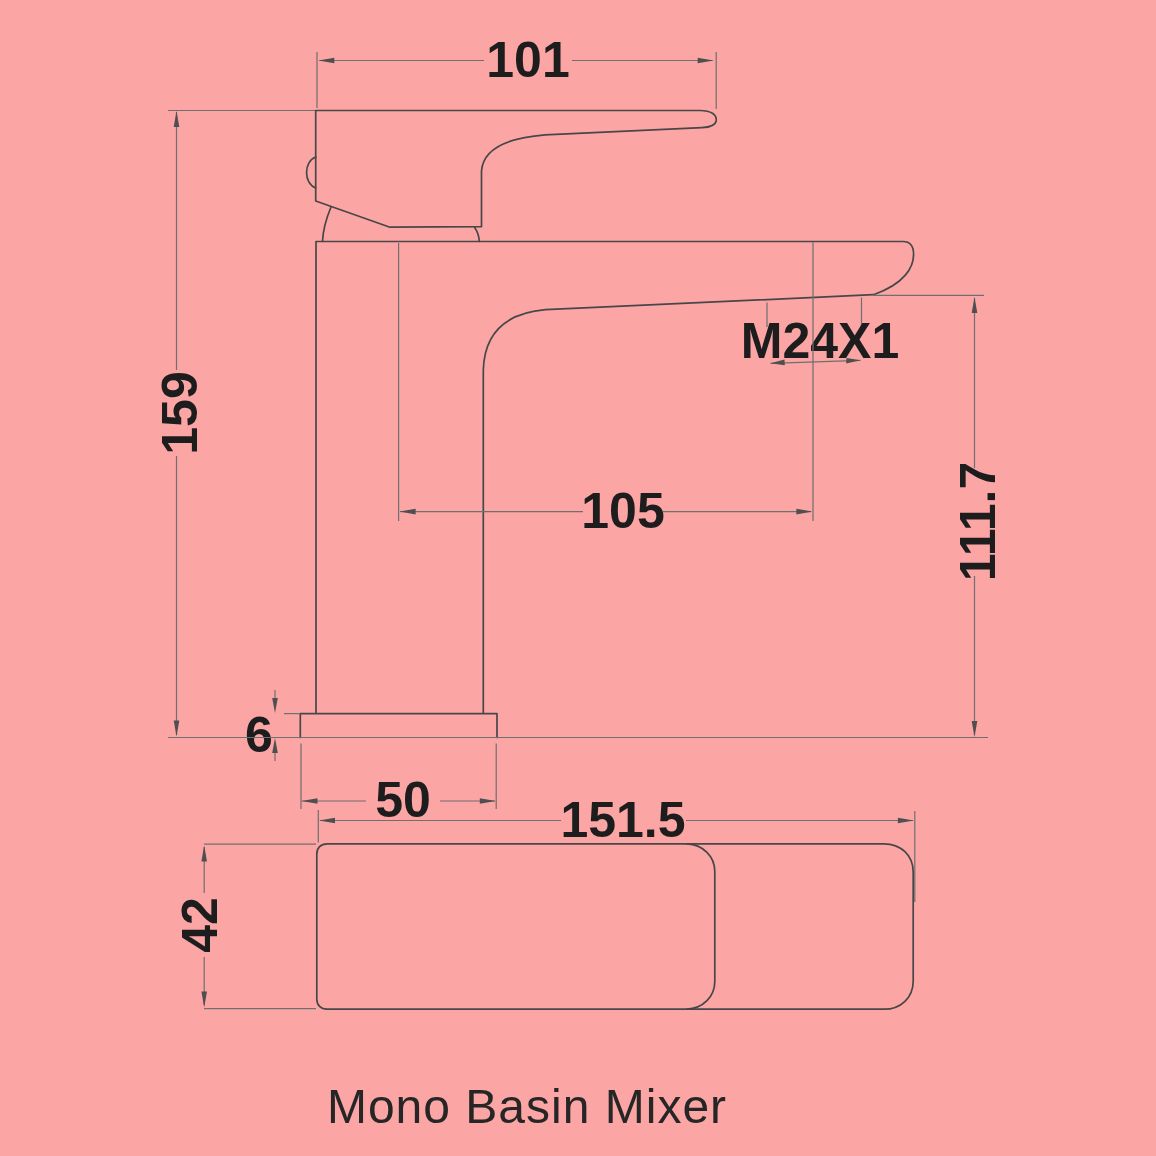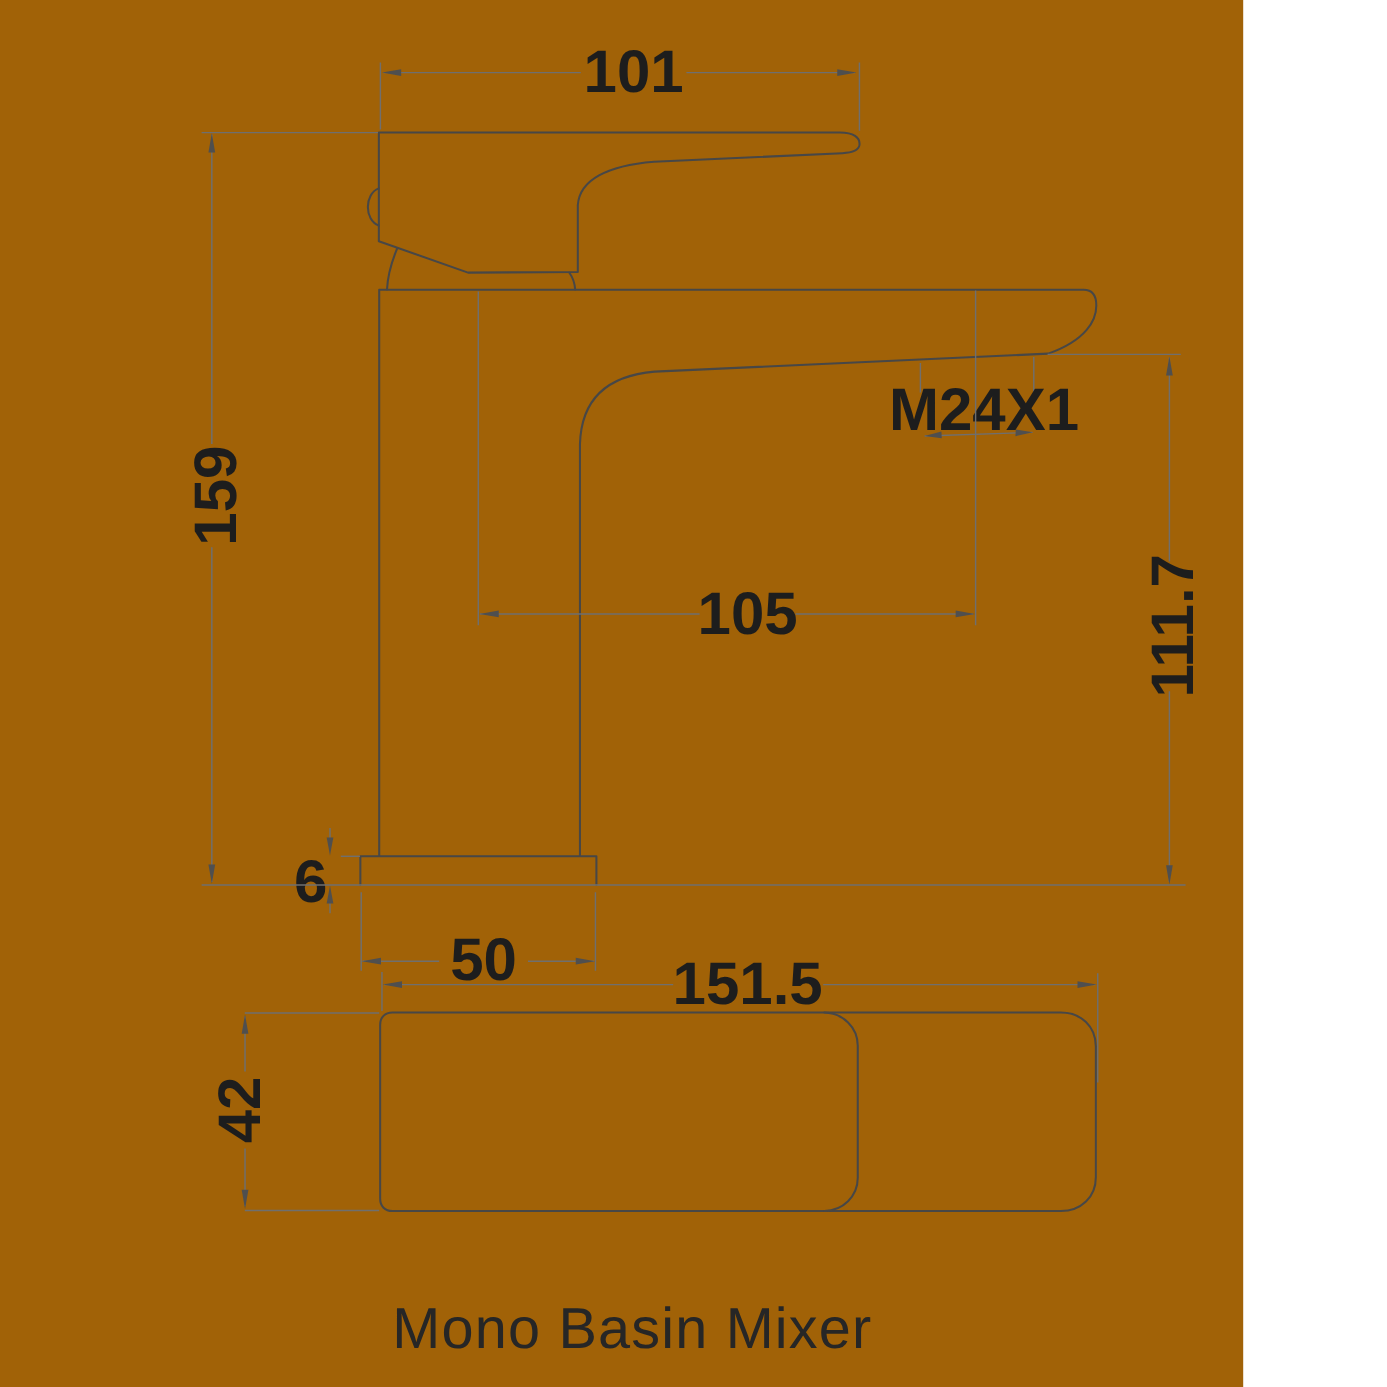--- a/index.html
+++ b/index.html
@@ -1,19 +1,19 @@
 <!DOCTYPE html>
 <html><head>
 <meta charset="utf-8">
 <style>
   html,body{margin:0;padding:0;background:#ffffff;}
   .canvas{
     position:relative;
-    width:1036px;height:1156px;
-    background:#a16207;
+    width:1156px;height:1156px;
+    background:#fca5a5;
     font-family:"Liberation Sans", sans-serif;
     overflow:hidden;
   }
   svg{display:block;width:1156px;height:1156px;}
   .obj{fill:none;stroke:#474747;stroke-width:1.7;stroke-linejoin:round;stroke-linecap:round;}
   .dim{fill:none;stroke:#6f6f6f;stroke-width:1.2;stroke-linecap:butt;}
   .arr{fill:#4f4f4f;stroke:none;}
   .lbl{
     fill:#1d1d1d;
     font-family:"Liberation Sans", sans-serif;

